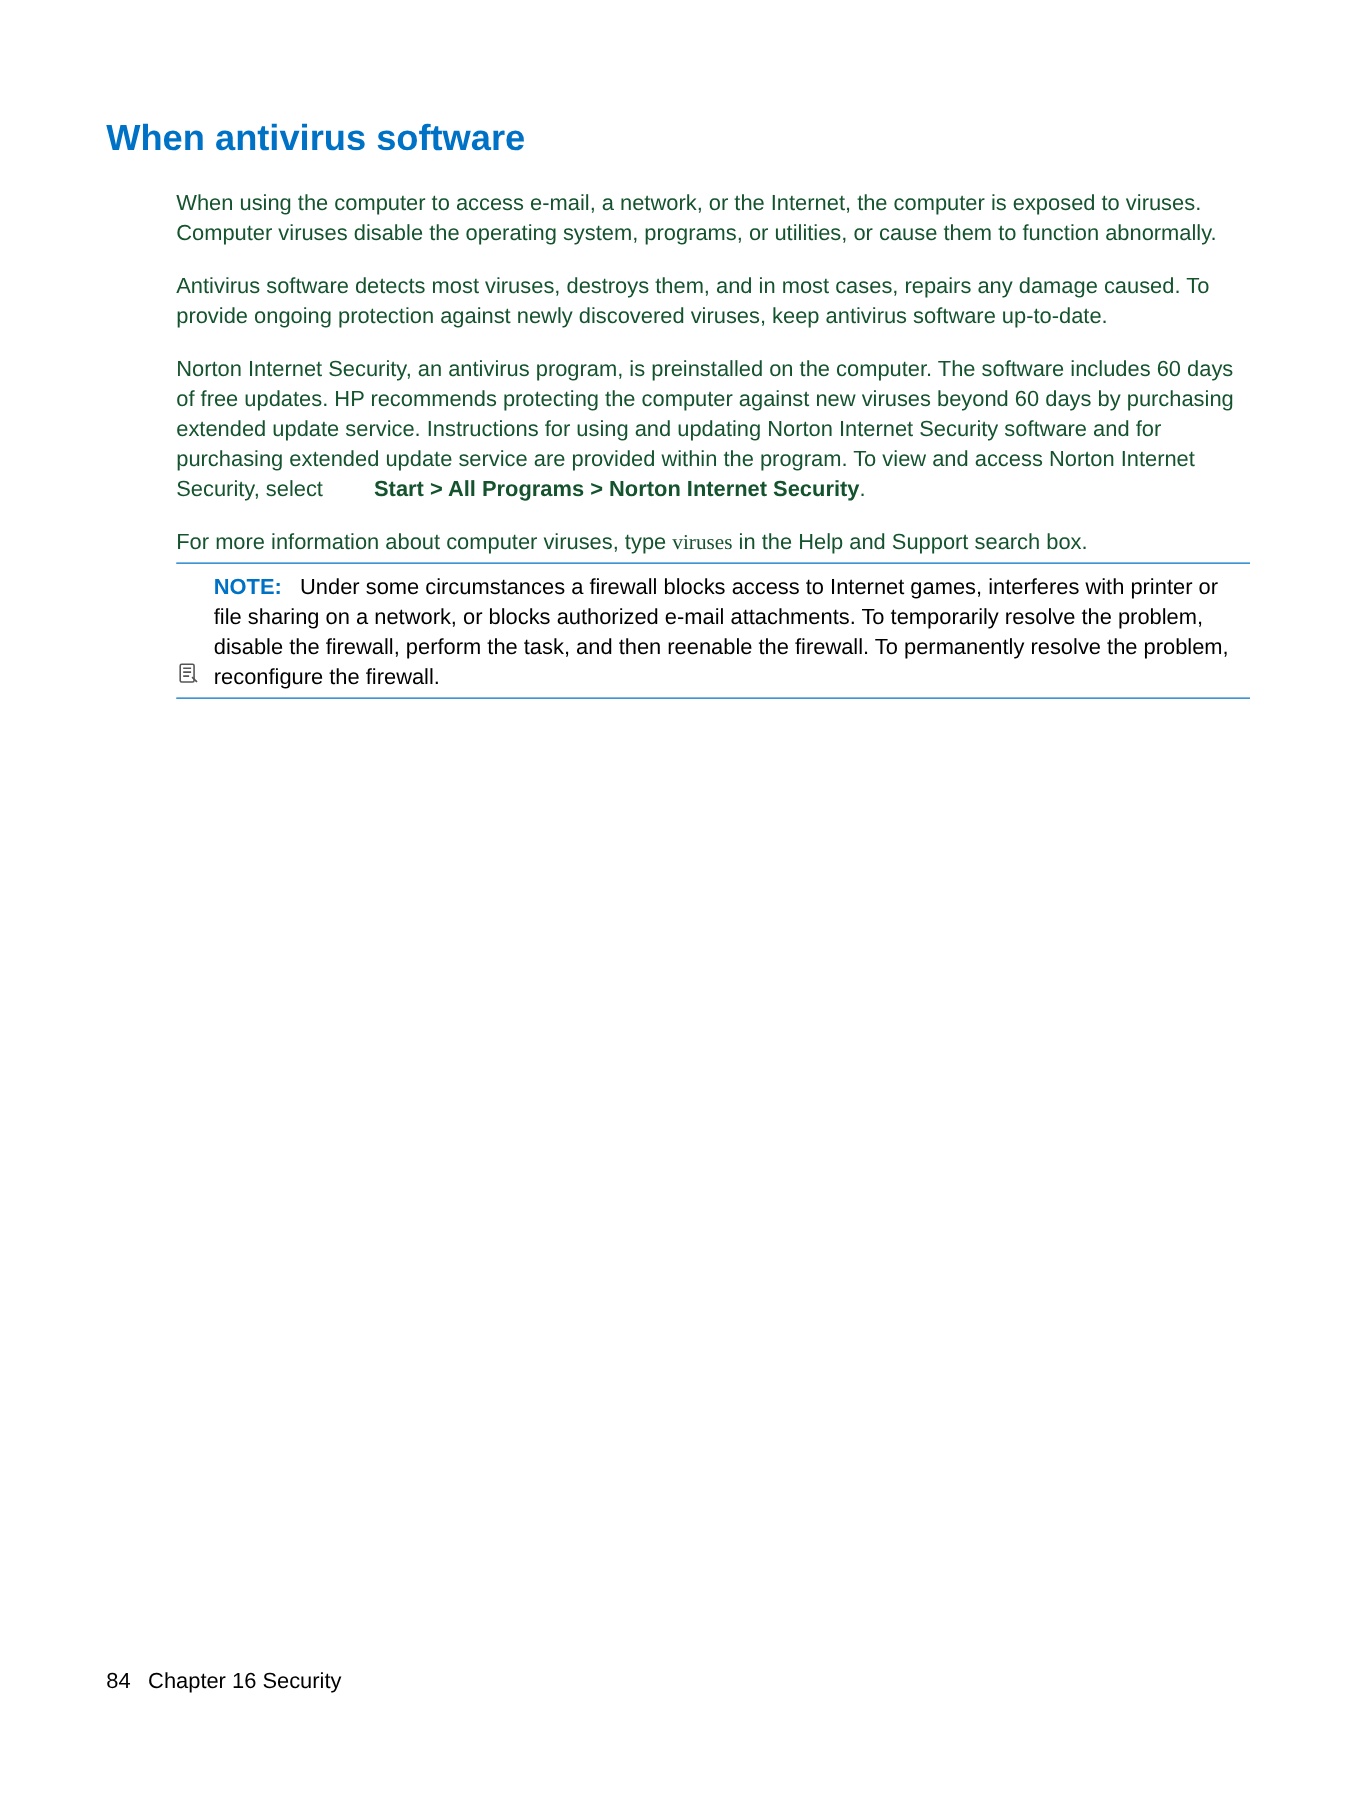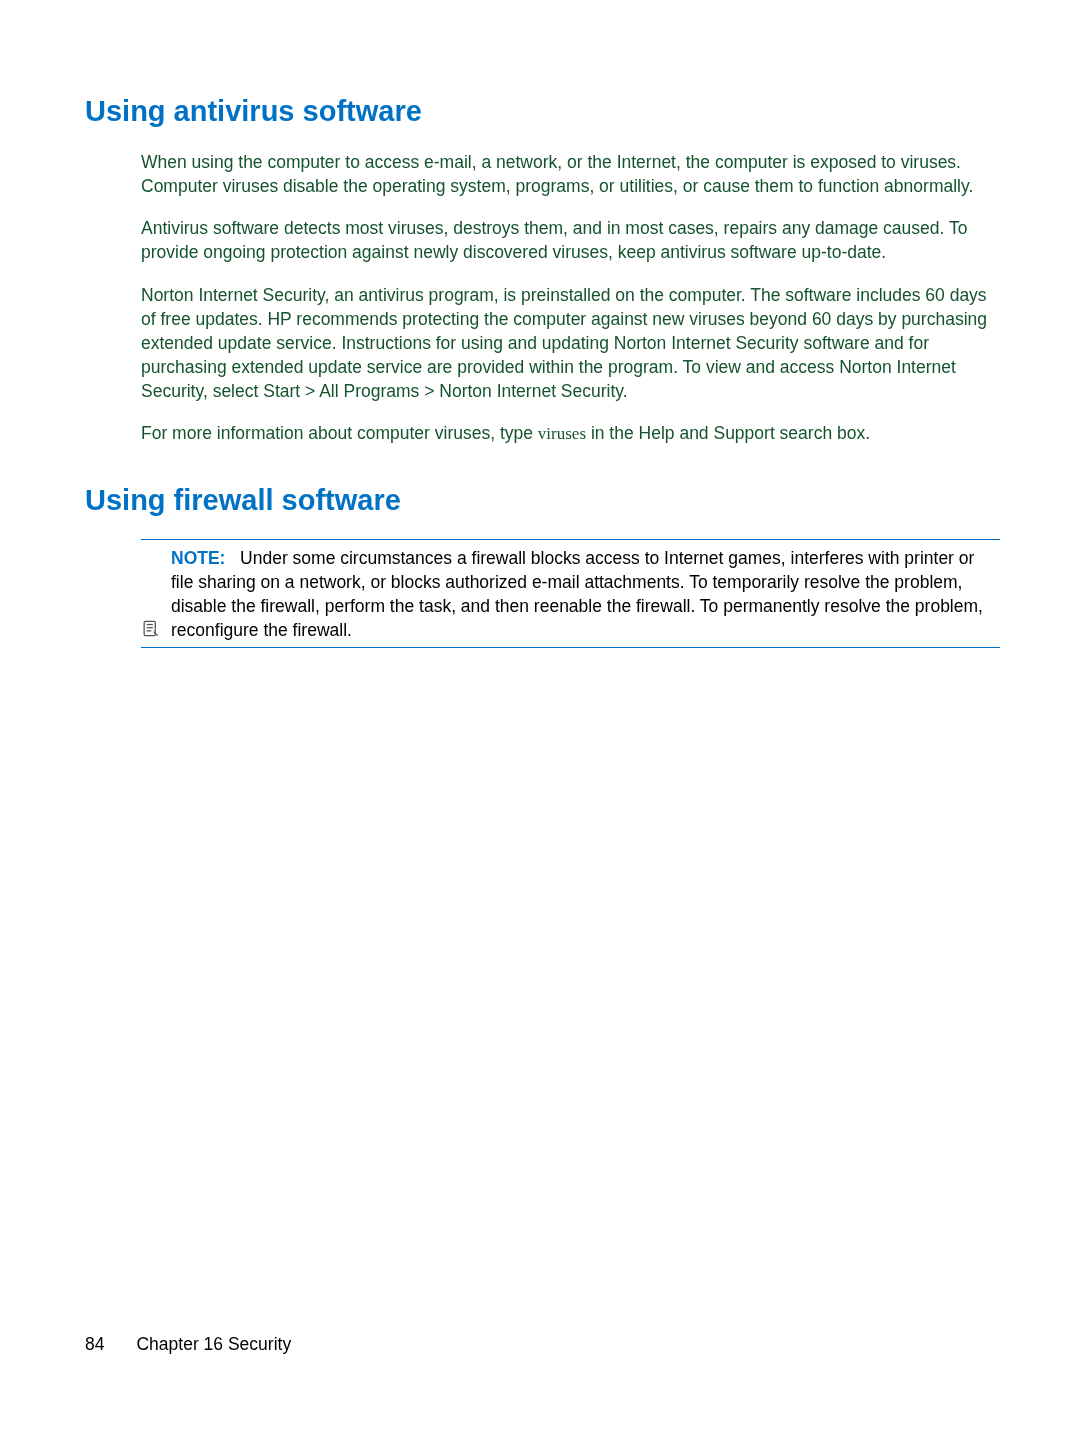--- a/index.html
+++ b/index.html
@@ -37,21 +37,22 @@
       margin-bottom: 18px;
     }
     p.para:last-child {
       margin-bottom: 0;
     }
     .code {
       font-family: Liberation Serif, serif;
       font-size: 17px;
     }
     .bold {
-      font-weight: normal;
+      font-weight: bold;
+      margin-left: 36px;
     }
     .note-box {
       margin-top: 4px;
       border-top: 1px solid #0072c6;
       border-bottom: 1px solid #0072c6;
       padding: 6px 0 5px 0;
       display: flex;
       align-items: flex-end;
       gap: 10px;
     }
@@ -67,49 +68,48 @@
     .note-label {
       color: #0072c6;
       font-weight: bold;
     }
     .footer {
       position: absolute;
       left: 85px;
       bottom: 82px;
       display: flex;
       align-items: baseline;
-      gap: 32px;
+      gap: 14px;
       font-size: 17.5px;
       color: #000;
     }
     .footer .pagenum {
       font-weight: normal;
     }
     .footer .chapter {
       font-weight: normal;
     }
   </style>
 </head>
 <body>
 
 <div class="page">
 
-  <h2 class="section-heading">Using antivirus software</h2>
+  <h2 class="section-heading">When antivirus software</h2>
   <div class="body-block">
     <p class="para">When using the computer to access e-mail, a network, or the Internet, the computer is exposed to viruses. Computer viruses disable the operating system, programs, or utilities, or cause them to function abnormally.</p>
     <p class="para">Antivirus software detects most viruses, destroys them, and in most cases, repairs any damage caused. To provide ongoing protection against newly discovered viruses, keep antivirus software up-to-date.</p>
     <p class="para">
       <span>Norton Internet Security, an antivirus program, is preinstalled on the computer. The software includes 60 days of free updates. HP recommends protecting the computer against new viruses beyond 60 days by purchasing extended update service. Instructions for using and updating Norton Internet Security software and for purchasing extended update service are provided within the program. To view and access Norton Internet Security, select </span><span class="bold">Start &gt; All Programs &gt; Norton Internet Security</span><span>.</span>
     </p>
     <p class="para">
       <span>For more information about computer viruses, type </span><span class="code">viruses</span><span> in the Help and Support search box.</span>
     </p>
   </div>
 
-  <h2 class="section-heading second">Using firewall software</h2>
   <div class="body-block">
   </div>
 
   <div class="note-box" style="margin-left:56px;">
     <span class="note-icon">
       <svg width="19" height="19" viewBox="0 0 24 24" fill="none" stroke="#555" stroke-width="1.6">
         <rect x="4" y="3" width="14" height="18" rx="1.5" fill="none"></rect>
         <line x1="7" y1="7" x2="15" y2="7"></line>
         <line x1="7" y1="11" x2="15" y2="11"></line>
         <line x1="7" y1="15" x2="13" y2="15"></line>

